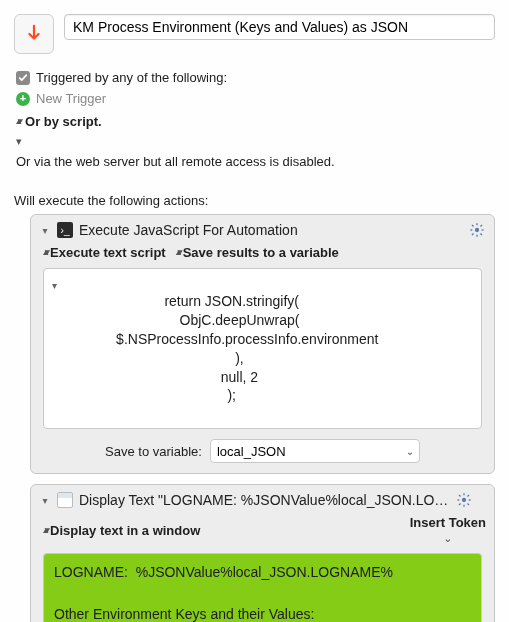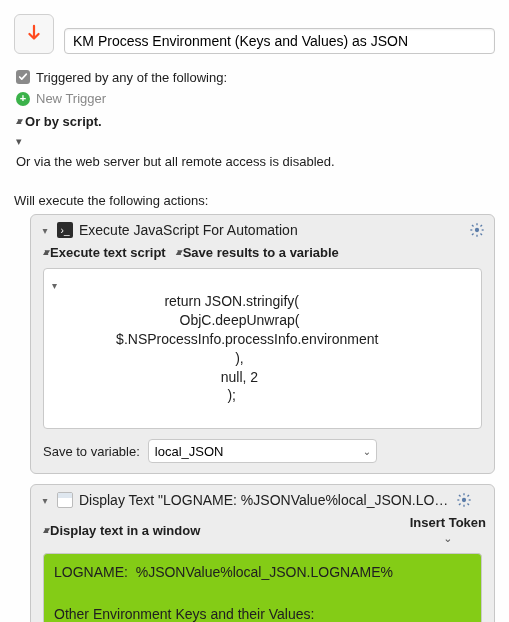--- a/index.html
+++ b/index.html
@@ -5,32 +5,32 @@
   * { box-sizing: border-box; }
   body {
     margin: 0;
     padding: 14px;
     font-family: -apple-system, "Helvetica Neue", Arial, sans-serif;
     font-size: 13px;
     color: #202020;
     background: #fefefe;
     width: 509px;
   }
-  .title-row { display: flex; align-items: flex-end; gap: 10px; margin-bottom: 12px; }
+  .title-row { display: flex; align-items: flex-start; gap: 10px; margin-bottom: 12px; }
   .arrow-box {
     width: 40px; height: 40px; border: 1px solid #d0d0d0; border-radius: 6px;
     display: flex; align-items: center; justify-content: center; background: #f7f7f7;
   }
   .arrow-box svg { width: 22px; height: 22px; }
   .title-input {
     flex: 1; height: 26px; border: 1px solid #c8c8c8; border-radius: 4px;
     padding: 2px 8px; font-size: 14px; box-shadow: inset 0 1px 2px rgba(0,0,0,0.06);
   }
   .trigger-block { padding: 4px 2px 6px 2px; }
-  .trigger-head { display:flex; gap:6px; margin-bottom:6px; }
+  .trigger-head { display:flex; align-items:center; gap:6px; margin-bottom:6px; }
   .checkbox {
     width:14px; height:14px; border-radius:3px; background:#8a8a8a;
     display:flex; align-items:center; justify-content:center;
   }
   .checkbox svg { width:10px; height:10px; }
   .chev { font-size: 11px; color:#555; margin-right:2px; }
   .indent1 { margin-left: 20px; }
   .new-row {
     display:flex; align-items:center; gap:6px; color:#888; margin:4px 0 8px 0;
   }
@@ -78,25 +78,25 @@
     background:#fff; border:1px solid #c9c9c9; border-radius:4px;
     padding:6px 8px; margin: 0 4px 10px 4px; display:flex; gap:6px;
     font-family: -apple-system, Arial, sans-serif;
     font-size: 14px; line-height:1.35;
   }
   .code-box .tri { font-size:10px; color:#666; padding-top:4px; width:10px; }
   .code-box pre {
     margin:17px; font-family: inherit; white-space:pre;text-align:center;
   }
   .save-row {
-    display:flex; align-items:center; gap:8px; margin:0 4px;
+    display:flex; align-items:center; gap:8px; margin:0 4px;justify-content:center;
   }
   .combo {
     display:flex; align-items:center; background:#fff; border:1px solid #c9c9c9;
-    border-radius:4px; height:24px; width:229px;
+    border-radius:4px; height:24px; width:210px;
   }
   .combo input {
     border:none; outline:none; flex:1; padding:2px 6px; font-size:13px; background:transparent;
   }
   .combo .dd { width:18px; text-align:center; color:#555; font-size:10px; border-left:0; }
   .text-output {
     background:#84cc16; border:1px solid #c9c9c9; border-radius:4px;
     padding:8px 10px; margin:6px 4px 0 4px; font-size:14px; line-height:1.5;
     white-space:pre-wrap;
   }

